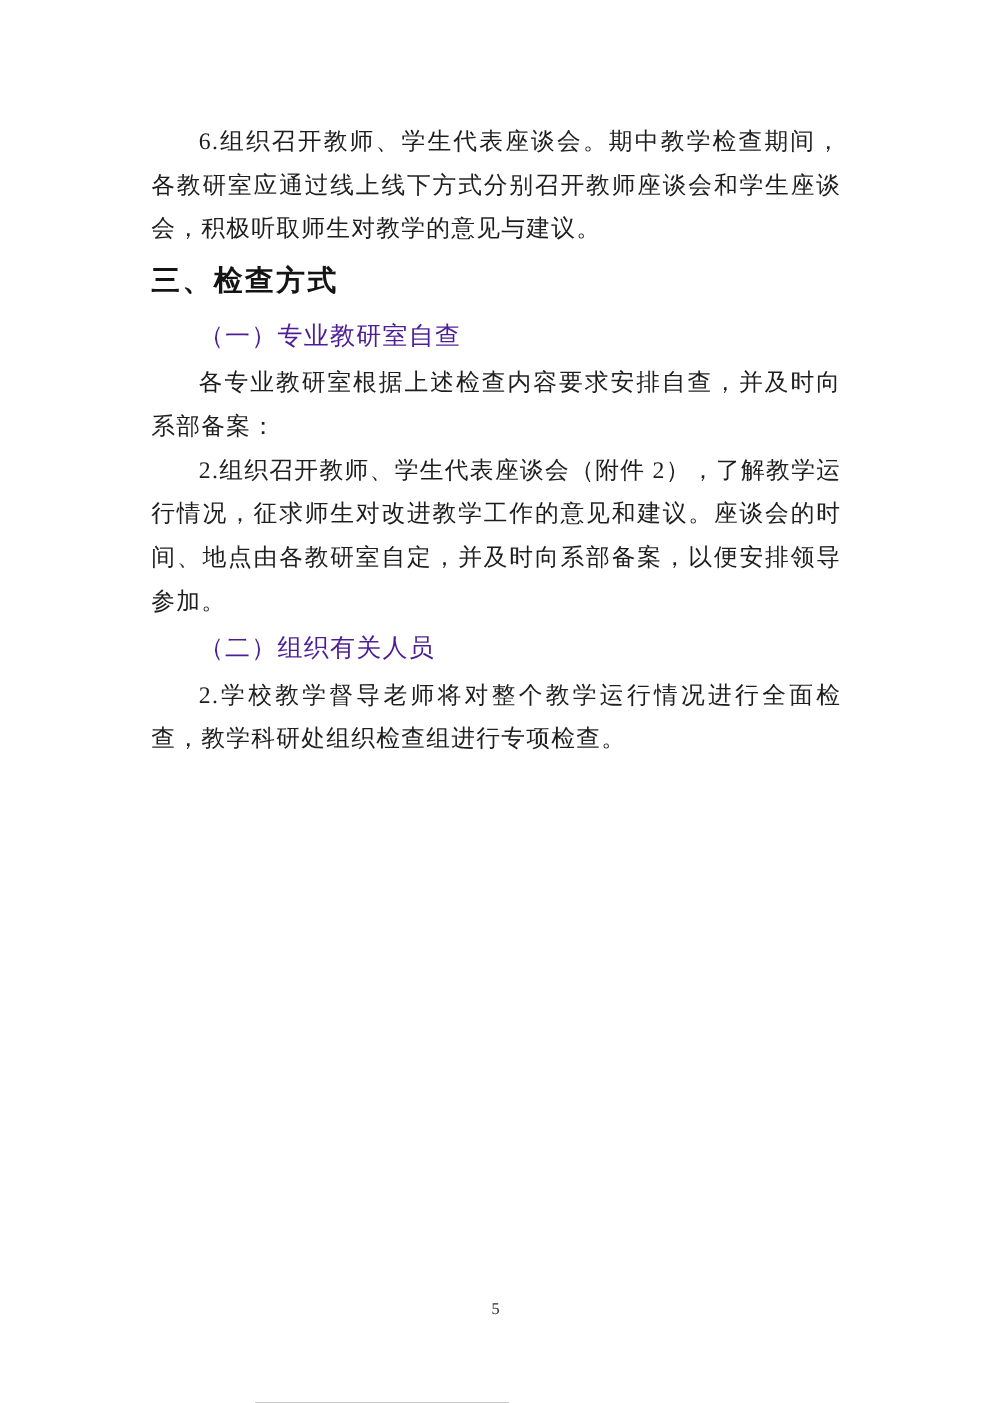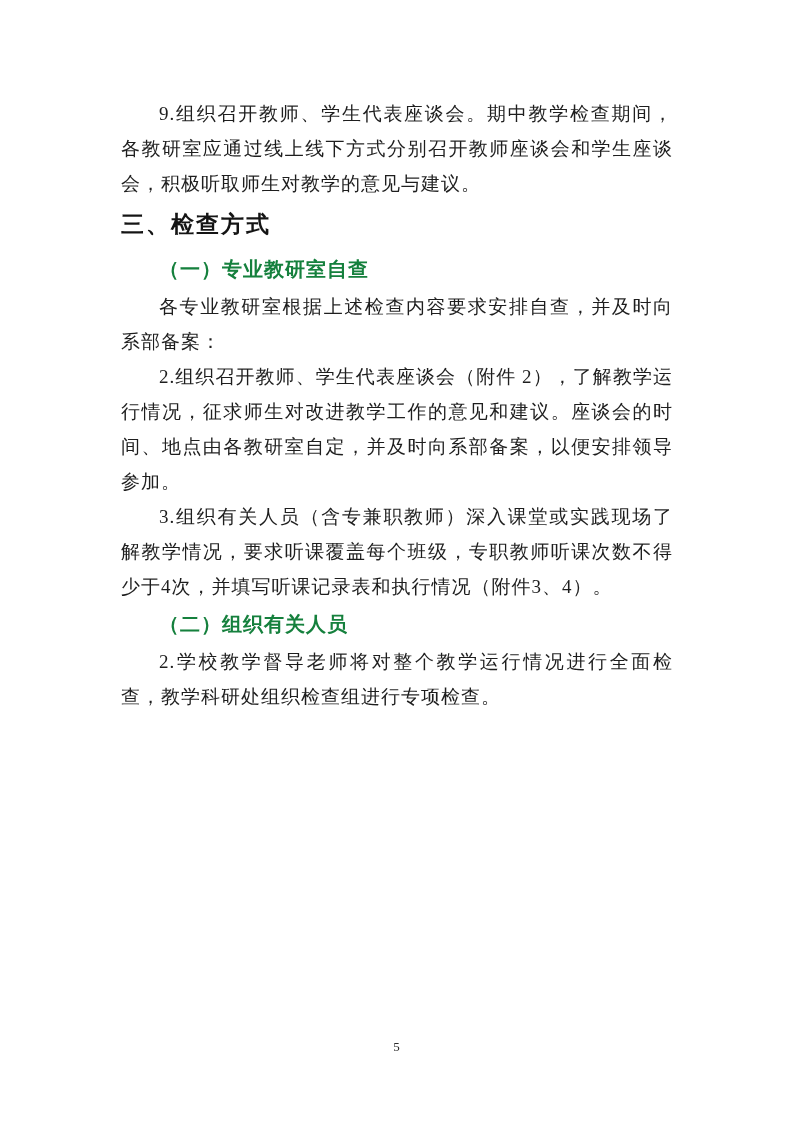--- a/index.html
+++ b/index.html
@@ -40,47 +40,46 @@
     font-weight: 700;
     letter-spacing: 2px;
     text-indent: 0;
     font-family: "Liberation Sans", "DejaVu Sans", sans-serif;
     color: #141414;
   }
   .heading-2 {
     margin: 0;
     font-size: 20px;
     line-height: 40px;
-    font-weight: 700;
+    font-weight: 400;
     letter-spacing: 1px;
     text-indent: 1.9em;
     font-family: "Liberation Sans", "DejaVu Sans", sans-serif;
-    color: #15803d;
+    color: #4c1d95;
   }
   .page-number {
     position: absolute;
     top: 1038px;
     left: 0;
     width: 100%;
     text-align: center;
     font-size: 13px;
     line-height: 18px;
     letter-spacing: 0;
     color: #2a2a2a;
     font-family: "Liberation Serif", "DejaVu Serif", serif;
   }
 </style>
 </head>
 <body>
 
 <div class="page">
   <div class="content">
-    <p class="para">9.组织召开教师、学生代表座谈会。期中教学检查期间，各教研室应通过线上线下方式分别召开教师座谈会和学生座谈会，积极听取师生对教学的意见与建议。</p>
+    <p class="para">6.组织召开教师、学生代表座谈会。期中教学检查期间，各教研室应通过线上线下方式分别召开教师座谈会和学生座谈会，积极听取师生对教学的意见与建议。</p>
     <h2 class="heading-1">三、检查方式</h2>
     <h3 class="heading-2">（一）专业教研室自查</h3>
     <p class="para">各专业教研室根据上述检查内容要求安排自查，并及时向系部备案：</p>
     <p class="para">2.组织召开教师、学生代表座谈会（附件 2），了解教学运行情况，征求师生对改进教学工作的意见和建议。座谈会的时间、地点由各教研室自定，并及时向系部备案，以便安排领导参加。</p>
-    <p class="para">3.组织有关人员（含专兼职教师）深入课堂或实践现场了解教学情况，要求听课覆盖每个班级，专职教师听课次数不得少于4次，并填写听课记录表和执行情况（附件3、4）。</p>
     <h3 class="heading-2">（二）组织有关人员</h3>
     <p class="para">2.学校教学督导老师将对整个教学运行情况进行全面检查，教学科研处组织检查组进行专项检查。</p>
   </div>
   <div class="page-number">5</div>
 </div>
 
 </body></html>

